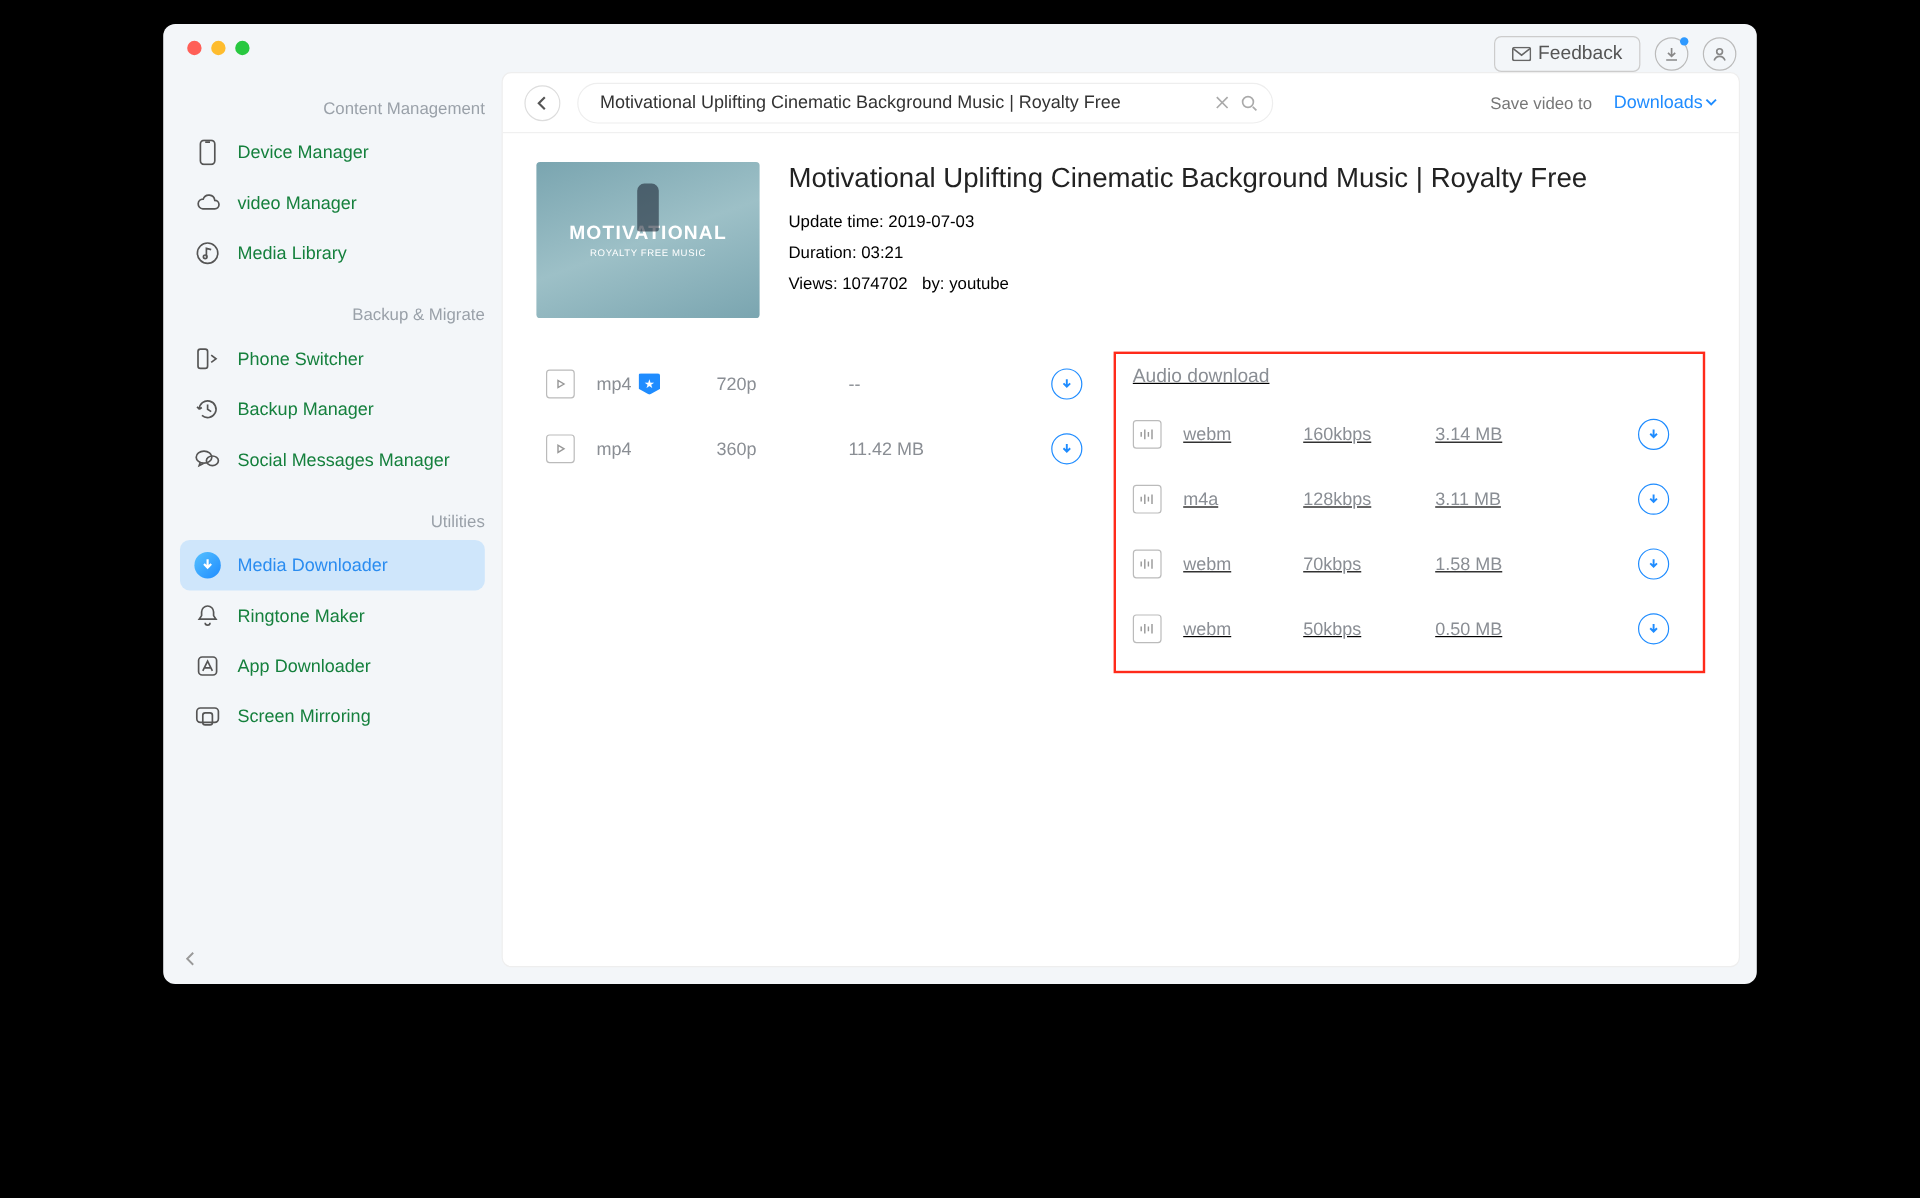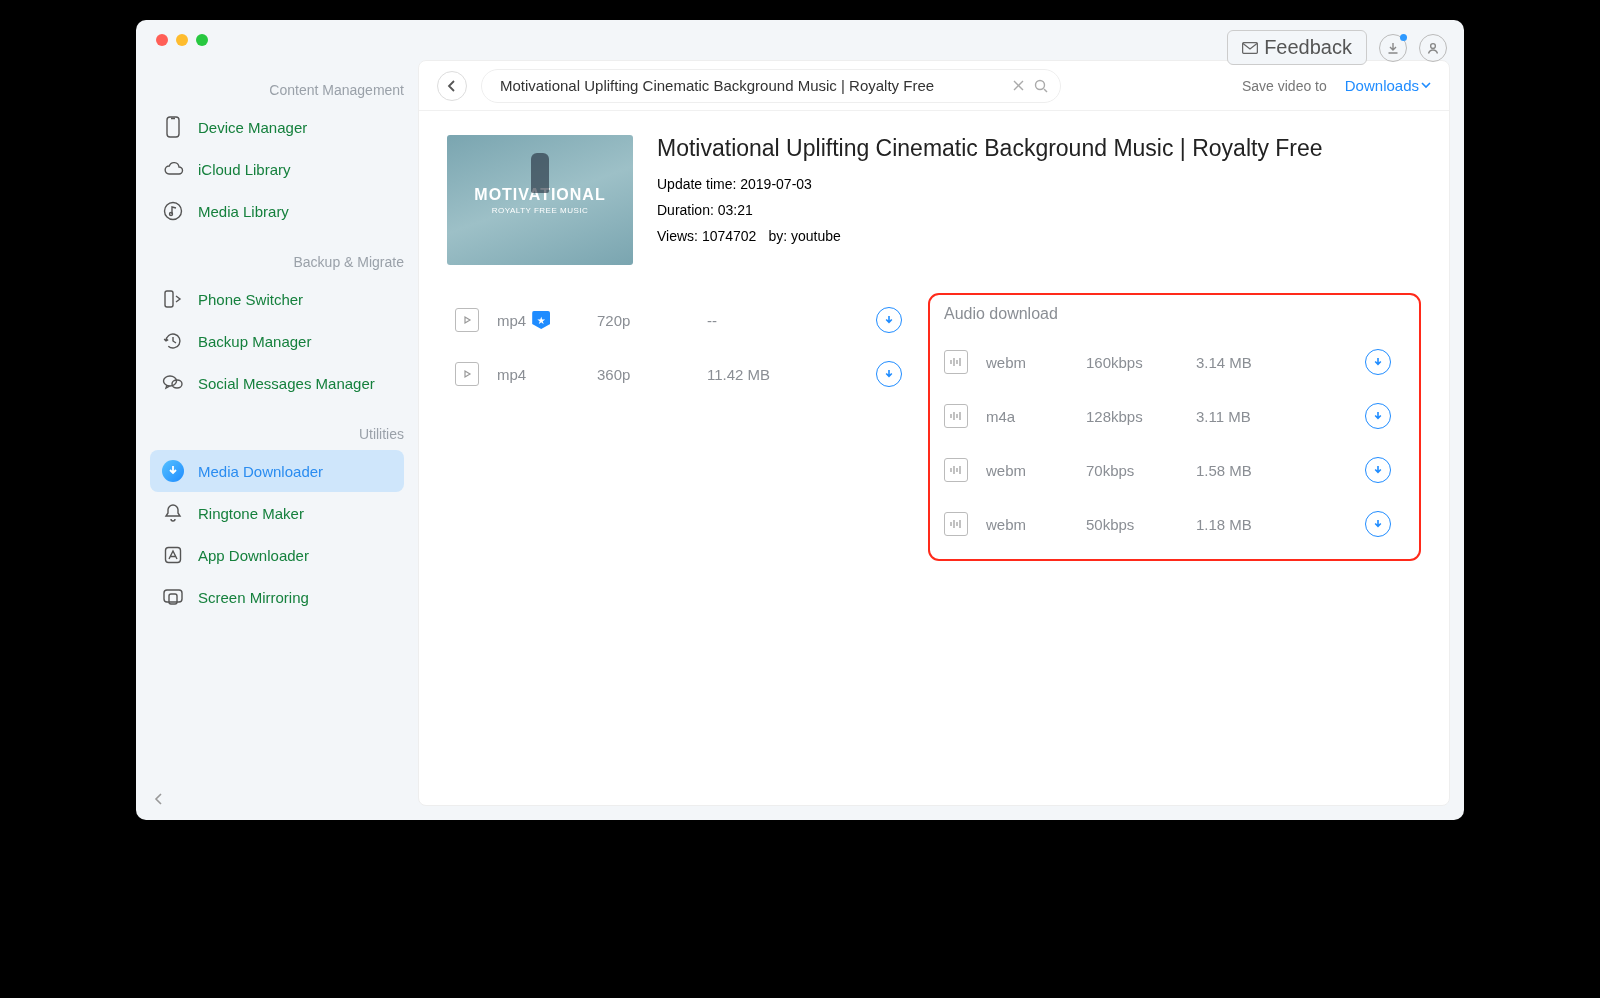--- a/index.html
+++ b/index.html
@@ -5,21 +5,21 @@
 * { box-sizing: border-box; margin: 0; padding: 0; font-family: -apple-system, BlinkMacSystemFont, "Segoe UI", Helvetica, Arial, sans-serif; }
 body { background: #000; padding: 20px; display: flex; justify-content: center; }
 .window { width: 1328px; height: 800px; background: #f3f6f9; border-radius: 10px; overflow: hidden; display: flex; flex-direction: column; position: relative; box-shadow: 0 20px 60px rgba(0,0,0,.4); }
 .titlebar { height: 40px; display: flex; align-items: center; padding: 0 20px; position: relative; }
 .traffic { display: flex; gap: 8px; }
 .dot { width: 12px; height: 12px; border-radius: 50%; }
 .dot.red { background: #ff5f57; }
 .dot.yellow { background: #febc2e; }
 .dot.green { background: #28c840; }
 .topright { position: absolute; right: 17px; top: 10px; display: flex; align-items: center; gap: 12px; }
-.feedback-btn { display: flex; align-items: center; gap: 6px; padding: 5px 14px; border: 1px solid #ccc; border-radius: 6px; color: #555; font-size: 20px; cursor: pointer; background: #f3f6f9; }
+.feedback-btn { display: flex; align-items: center; gap: 6px; padding: 5px 14px; border: 1px solid #ccc; border-radius: 6px; color: #555; font-size: 16px; cursor: pointer; background: #f3f6f9; }
 .circle-icon { width: 28px; height: 28px; border: 1px solid #bbb; border-radius: 50%; display: flex; align-items: center; justify-content: center; color: #888; cursor: pointer; position: relative; }
 .circle-icon.badge::after{ content:""; position:absolute; top:-1px; right:-1px; width:7px; height:7px; background:#2e99ff; border-radius:50%; }
 .body { flex: 1; display: flex; overflow: hidden; }
 .sidebar { width: 282px; padding: 0 14px 20px 14px; overflow-y: auto; text-align: right; }
 .section-title { color: #9aa1a9; font-size: 14px; margin: 22px 0 8px 4px; font-weight: 400; }
 .nav-item { display: flex; align-items: center; gap: 14px; padding: 10px 12px; border-radius: 8px; color: #15803d; font-size: 15px; cursor: pointer; }
 .nav-item.active { background: #cfe6fb; color: #2a8cf0; }
 .nav-item .nav-icon { width: 22px; height: 22px; display: flex; align-items: center; justify-content: center; color: #555; }
 .nav-item.active .nav-icon { color: #fff; background: linear-gradient(135deg,#56c1ff,#1f8cff); border-radius: 50%; }
 .main { flex: 1; background: #fff; margin: 0 14px 14px 0; border-radius: 8px; border: 1px solid #eee; display: flex; flex-direction: column; overflow: hidden; }
@@ -44,21 +44,21 @@
 .lists { display: flex; gap: 18px; margin-top: 28px; }
 .col { flex: 1; }
 .col-title { color: #8a8e94; font-size: 16px; margin-bottom: 12px; font-weight: 400; padding-left: 8px; }
 .row { display: flex; align-items: center; height: 54px; padding: 0 8px; font-size: 15px; color: #8a8e94; }
 .row .ricon { width: 24px; height: 24px; border: 1px solid #bbb; border-radius: 3px; display:flex; align-items:center; justify-content:center; margin-right: 18px; flex-shrink:0; }
 .row .fmt { width: 100px; display:flex; align-items:center; gap:6px; }
 .row .q { width: 110px; }
 .row .sz { width: 120px; }
 .row .dl { margin-left: auto; width: 26px; height: 26px; border: 1.5px solid #1f8cff; border-radius: 50%; display:flex; align-items:center; justify-content:center; cursor:pointer; color:#1f8cff; flex-shrink:0; }
 .star-badge { display:inline-flex; width:18px; height:18px; background:#1f8cff; align-items:center; justify-content:center; color:#fff; font-size:10px; border-radius:2px; position:relative; clip-path: polygon(0 0,100% 0,100% 72%,50% 100%,0 72%);}
-.highlight { border: 2px solid #ff2a1a; border-radius: 11px; padding: 6px 20px 8px 6px; }
+.highlight { border: 2px solid #ff2a1a; border-radius: 0; padding: 6px 20px 8px 6px; text-decoration: underline; }
 .highlight .col-title{ margin-top:4px; }
 .collapse { position:absolute; left: 18px; bottom: 14px; color:#999; cursor:pointer;}
 svg { display:block; }
 </style>
 </head>
 <body>
 
 <div class="window">
 
   <div class="titlebar">
@@ -103,21 +103,21 @@
             </svg>
           </span>
         <span>Device Manager</span>
       </div>
       <div class="nav-item">
         <span class="nav-icon">
             <svg width="22" height="16" viewBox="0 0 22 16" fill="none" stroke="#555" stroke-width="1.4">
               <path d="M7 13h10a3.5 3.5 0 0 0 0-7 5 5 0 0 0-9.7-1A4 4 0 0 0 7 13z"></path>
             </svg>
           </span>
-        <span>iCloud Library</span>
+        <span>video Manager</span>
       </div>
       <div class="nav-item">
         <span class="nav-icon">
             <svg width="20" height="20" viewBox="0 0 20 20" fill="none" stroke="#555" stroke-width="1.4">
               <circle cx="10" cy="10" r="8.5"></circle>
               <path d="M9 13V6l4 1"></path>
               <circle cx="8" cy="13" r="1.5"></circle>
             </svg>
           </span>
         <span>Media Library</span>
@@ -332,21 +332,21 @@
                 <div class="row">
                   <span class="ricon">
                     <svg width="14" height="12" viewBox="0 0 14 12" fill="none" stroke="#999" stroke-width="1.2">
                       <path d="M2 4v4M5 2v8M8 4v4M11 2v8"></path>
                     </svg>
                   </span>
                   <span class="fmt">
                     <span>webm</span>
                   </span>
                   <span class="q">50kbps</span>
-                  <span class="sz">1.18 MB</span>
+                  <span class="sz">0.50 MB</span>
                   <span class="dl">
                     <svg width="12" height="12" viewBox="0 0 12 12" fill="none" stroke="#1f8cff" stroke-width="1.6">
                       <path d="M6 2v6M3.2 5.5 6 8.3l2.8-2.8"></path>
                     </svg>
                   </span>
                 </div>
               </div>
           </div>
         </div>
       </div>

